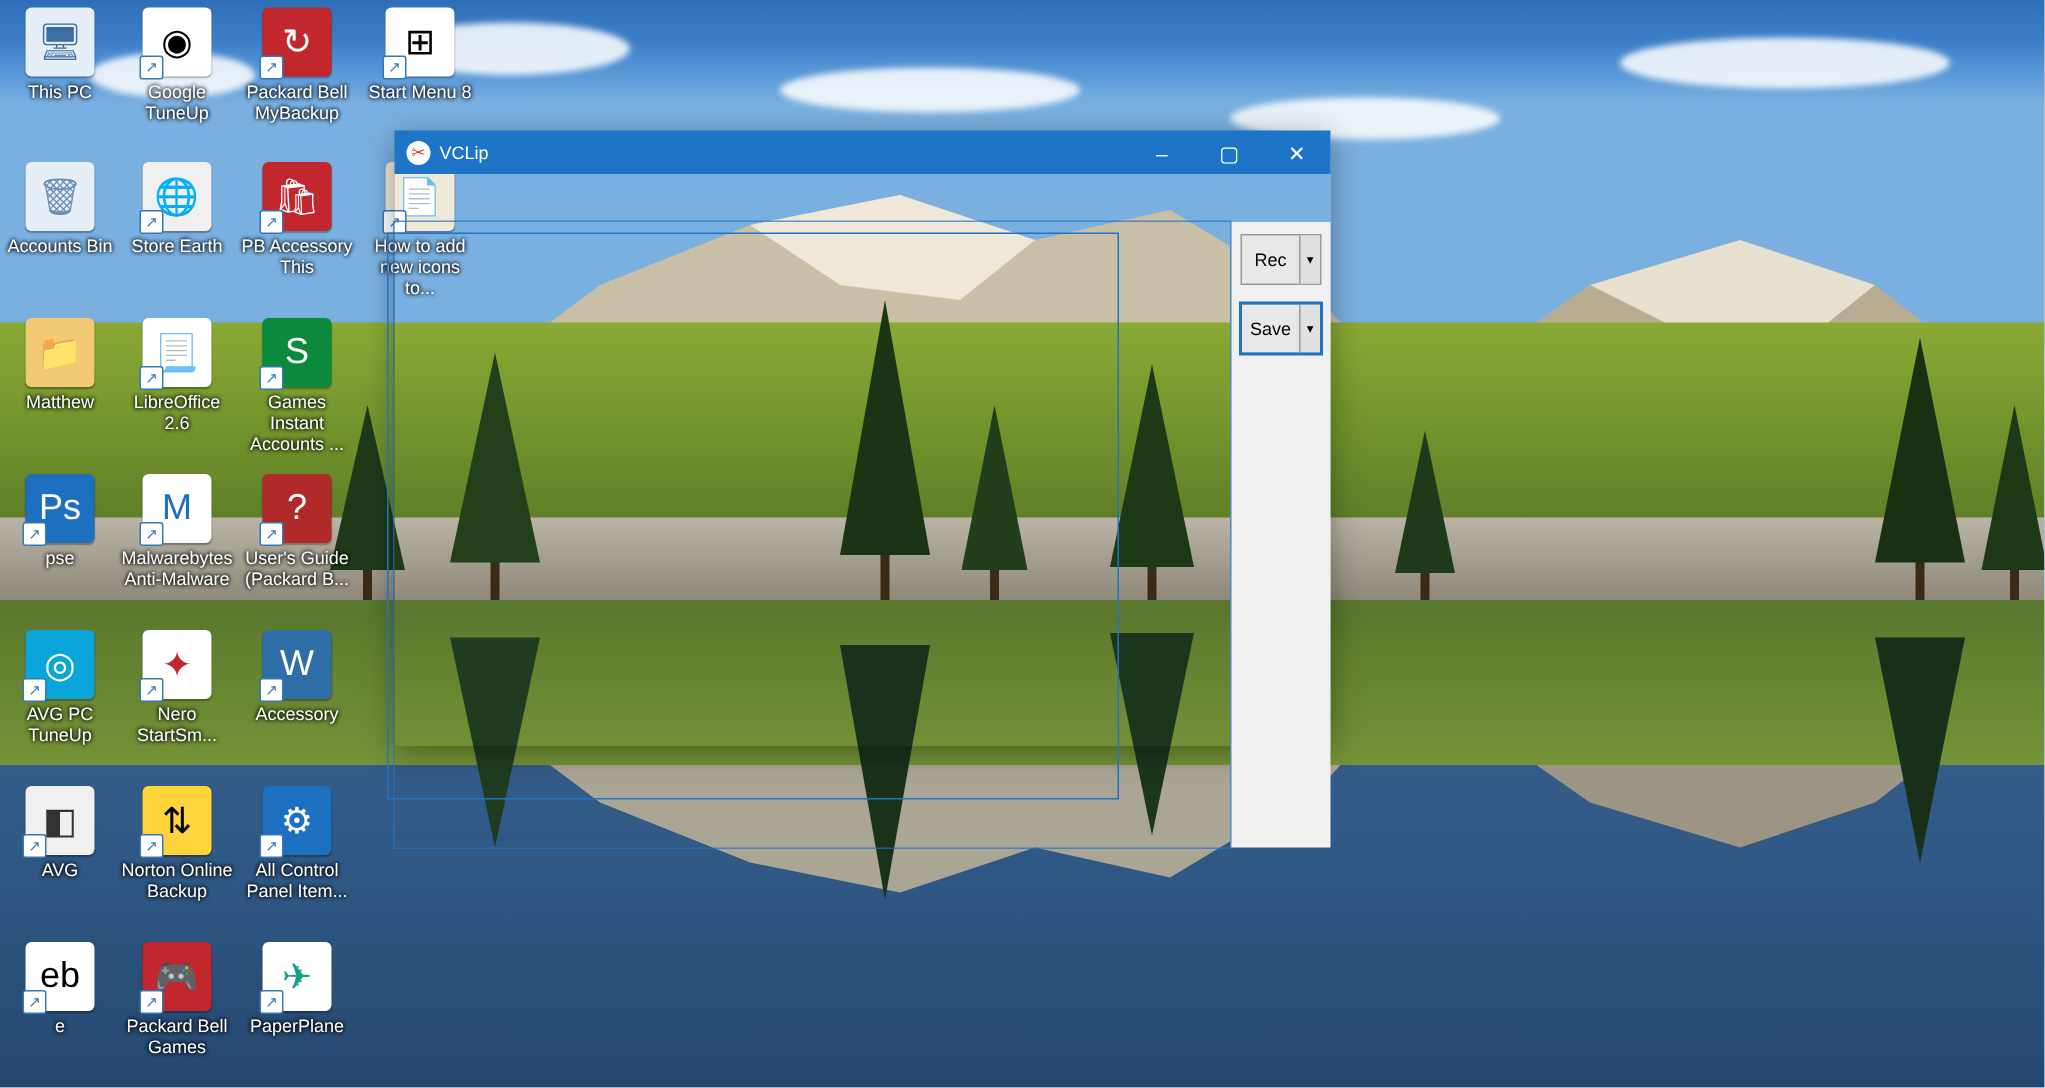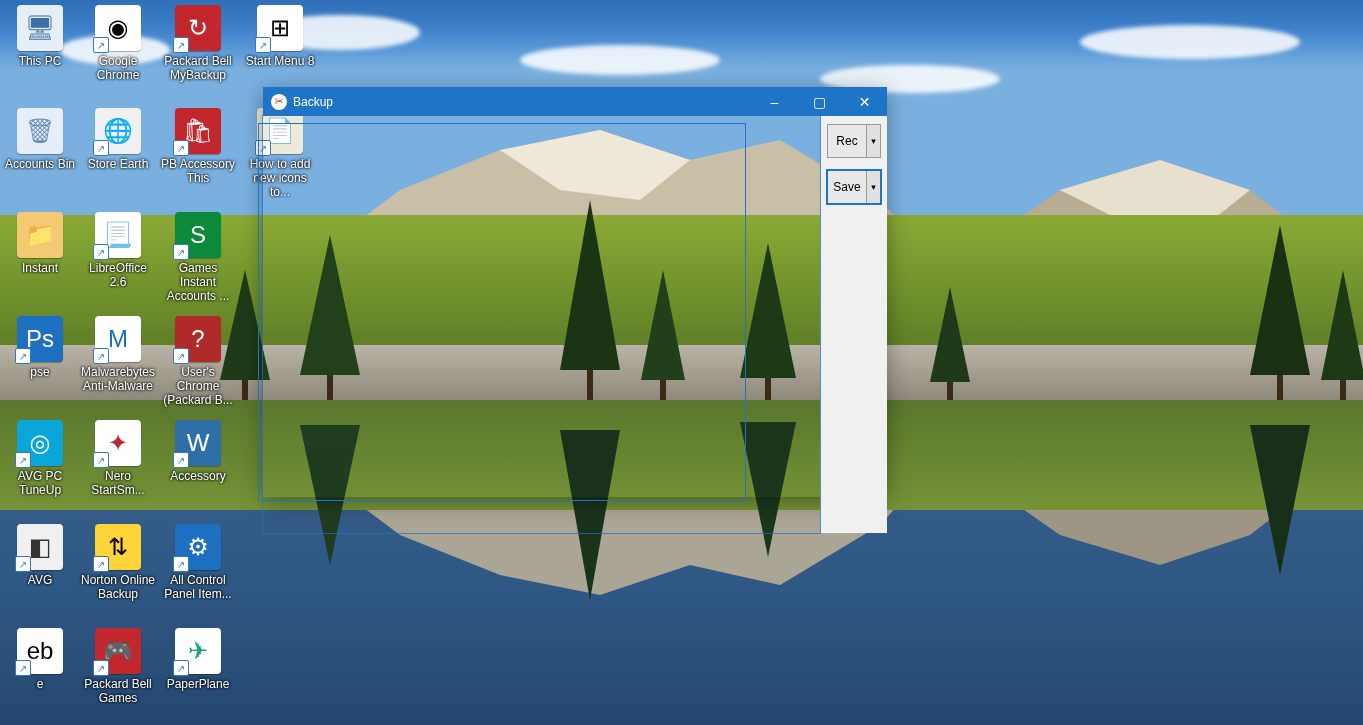--- a/index.html
+++ b/index.html
@@ -29,21 +29,21 @@
 .ico .shortcut{position:absolute;left:-2px;bottom:-2px;width:14px;height:14px;background:#fff;border:1px solid #357ab8;border-radius:2px;display:flex;align-items:center;justify-content:center;font-size:10px;color:#357ab8;}
 .ico .lbl{margin-top:3px;font-size:12px;line-height:14px;color:#fff;text-align:center;text-shadow:0 0 3px #000,0 0 3px #000;max-width:86px;word-wrap:break-word;}
 
 
 .win{position:absolute;left:263px;top:87px;width:624px;height:410px;box-shadow:0 4px 20px rgba(0,0,0,.35);}
 .titlebar{height:29px;background:#1e74c6;display:flex;align-items:center;color:#fff;font-size:12px;}
 .titlebar .appico{width:16px;height:16px;border-radius:50%;background:#fff;margin:0 6px 0 8px;display:flex;align-items:center;justify-content:center;color:#d33;font-size:11px;}
 .titlebar .ttl{flex:0 0 auto;}
 .titlebar .spacer{flex:1;}
 .titlebar .ctl{width:45px;height:29px;display:flex;align-items:center;justify-content:center;font-size:14px;}
-.winbody{position:relative;height:417px;display:flex;}
+.winbody{position:relative;height:417px;display:flex;margin-top:32px;}
 .capture{flex:1;position:relative;outline:1px solid rgba(30,116,198,.7);background:transparent;}
 .panel{width:67px;background:#f0f0f0;border-left:1px solid #c9c9c9;padding:8px 6px;box-sizing:border-box;}
 .pbtn{display:flex;margin-bottom:12px;height:34px;background:#e8e8e8;border:1px solid #9a9a9a;box-sizing:border-box;font-size:12px;}
 .pbtn.sel{outline:2px solid #1e74c6;outline-offset:-1px;}
 .pbtn .main{flex:1;display:flex;align-items:center;justify-content:center;color:#000;}
 .pbtn .drop{width:13px;background:#e0e0e0;border-left:1px solid #9a9a9a;display:flex;align-items:center;justify-content:center;font-size:9px;color:#000;}
 
 
 .selrect{position:absolute;left:-5px;top:7px;width:486px;height:376px;border:1px solid #1e74c6;pointer-events:none;}
 </style>
@@ -138,21 +138,21 @@
   </div>
 </div>
 
 <div class="desktop" id="desktop">
     <div class="ico" style="left: 2px; top: 5px;">
       <div class="glyph" style="background: rgb(230, 238, 247); color: rgb(59, 111, 165);">🖥</div>
       <div class="lbl">This PC</div>
     </div>
     <div class="ico" style="left: 80px; top: 5px;">
       <div class="glyph" style="background: rgb(255, 255, 255); color: rgb(0, 0, 0);">◉<div class="shortcut">↗</div></div>
-      <div class="lbl">Google Chrome</div>
+      <div class="lbl">Google TuneUp</div>
     </div>
     <div class="ico" style="left: 160px; top: 5px;">
       <div class="glyph" style="background: rgb(193, 39, 45); color: rgb(255, 255, 255);">↻<div class="shortcut">↗</div></div>
       <div class="lbl">Packard Bell MyBackup</div>
     </div>
     <div class="ico" style="left: 242px; top: 5px;">
       <div class="glyph" style="background: rgb(255, 255, 255); color: rgb(0, 0, 0);">⊞<div class="shortcut">↗</div></div>
       <div class="lbl">Start Menu 8</div>
     </div>
     <div class="ico" style="left: 2px; top: 108px;">
@@ -166,41 +166,41 @@
     <div class="ico" style="left: 160px; top: 108px;">
       <div class="glyph" style="background: rgb(193, 39, 45); color: rgb(255, 255, 255);">🛍<div class="shortcut">↗</div></div>
       <div class="lbl">PB Accessory This</div>
     </div>
     <div class="ico" style="left: 242px; top: 108px;">
       <div class="glyph" style="background: rgb(239, 233, 216); color: rgb(119, 119, 119);">📄<div class="shortcut">↗</div></div>
       <div class="lbl">How to add new icons to...</div>
     </div>
     <div class="ico" style="left: 2px; top: 212px;">
       <div class="glyph" style="background: rgb(243, 201, 116); color: rgb(138, 90, 35);">📁</div>
-      <div class="lbl">Instant</div>
+      <div class="lbl">Matthew</div>
     </div>
     <div class="ico" style="left: 80px; top: 212px;">
       <div class="glyph" style="background: rgb(255, 255, 255); color: rgb(51, 51, 51);">📃<div class="shortcut">↗</div></div>
       <div class="lbl">LibreOffice 2.6</div>
     </div>
     <div class="ico" style="left: 160px; top: 212px;">
       <div class="glyph" style="background: rgb(11, 138, 59); color: rgb(255, 255, 255);">S<div class="shortcut">↗</div></div>
       <div class="lbl">Games Instant Accounts ...</div>
     </div>
     <div class="ico" style="left: 2px; top: 316px;">
       <div class="glyph" style="background: rgb(29, 111, 191); color: rgb(255, 255, 255);">Ps<div class="shortcut">↗</div></div>
       <div class="lbl">pse</div>
     </div>
     <div class="ico" style="left: 80px; top: 316px;">
       <div class="glyph" style="background: rgb(255, 255, 255); color: rgb(29, 111, 191);">M<div class="shortcut">↗</div></div>
       <div class="lbl">Malwarebytes Anti-Malware</div>
     </div>
     <div class="ico" style="left: 160px; top: 316px;">
       <div class="glyph" style="background: rgb(176, 42, 42); color: rgb(255, 255, 255);">?<div class="shortcut">↗</div></div>
-      <div class="lbl">User's Chrome (Packard B...</div>
+      <div class="lbl">User's Guide (Packard B...</div>
     </div>
     <div class="ico" style="left: 2px; top: 420px;">
       <div class="glyph" style="background: rgb(10, 165, 217); color: rgb(255, 255, 255);">◎<div class="shortcut">↗</div></div>
       <div class="lbl">AVG PC TuneUp</div>
     </div>
     <div class="ico" style="left: 80px; top: 420px;">
       <div class="glyph" style="background: rgb(255, 255, 255); color: rgb(193, 39, 45);">✦<div class="shortcut">↗</div></div>
       <div class="lbl">Nero StartSm...</div>
     </div>
     <div class="ico" style="left: 160px; top: 420px;">
@@ -229,21 +229,21 @@
     </div>
     <div class="ico" style="left: 160px; top: 628px;">
       <div class="glyph" style="background: rgb(255, 255, 255); color: rgb(23, 160, 133);">✈<div class="shortcut">↗</div></div>
       <div class="lbl">PaperPlane</div>
     </div>
   </div>
 
 <div class="win">
   <div class="titlebar">
     <div class="appico">✂</div>
-    <div class="ttl">Backup</div>
+    <div class="ttl">VCLip</div>
     <div class="spacer"></div>
     <div class="ctl">–</div>
     <div class="ctl">▢</div>
     <div class="ctl close">✕</div>
   </div>
   <div class="winbody">
     <div class="capture">
       <div class="selrect"></div>
     </div>
     <div class="panel">

